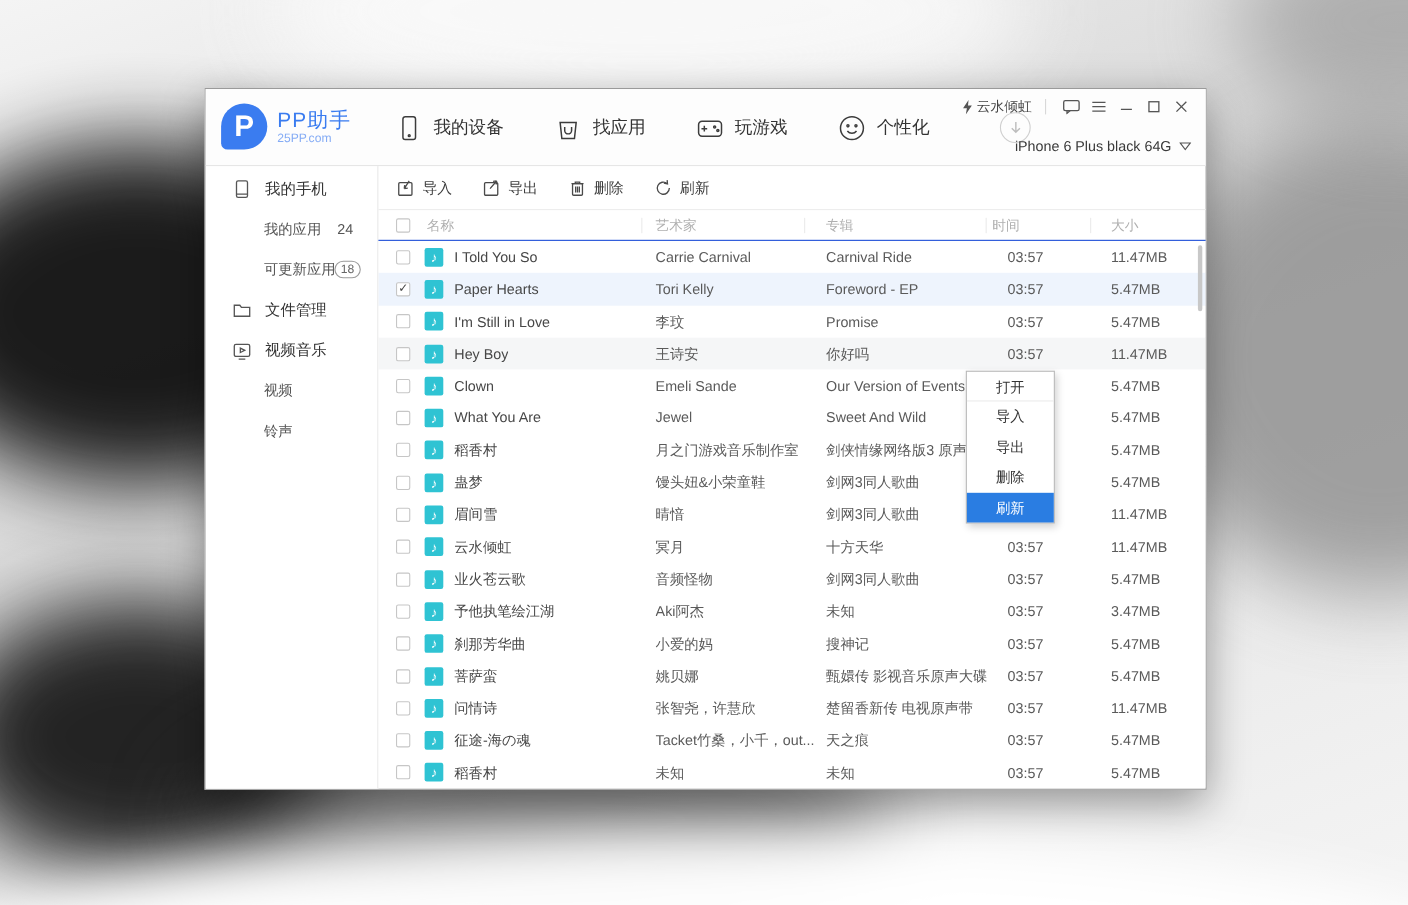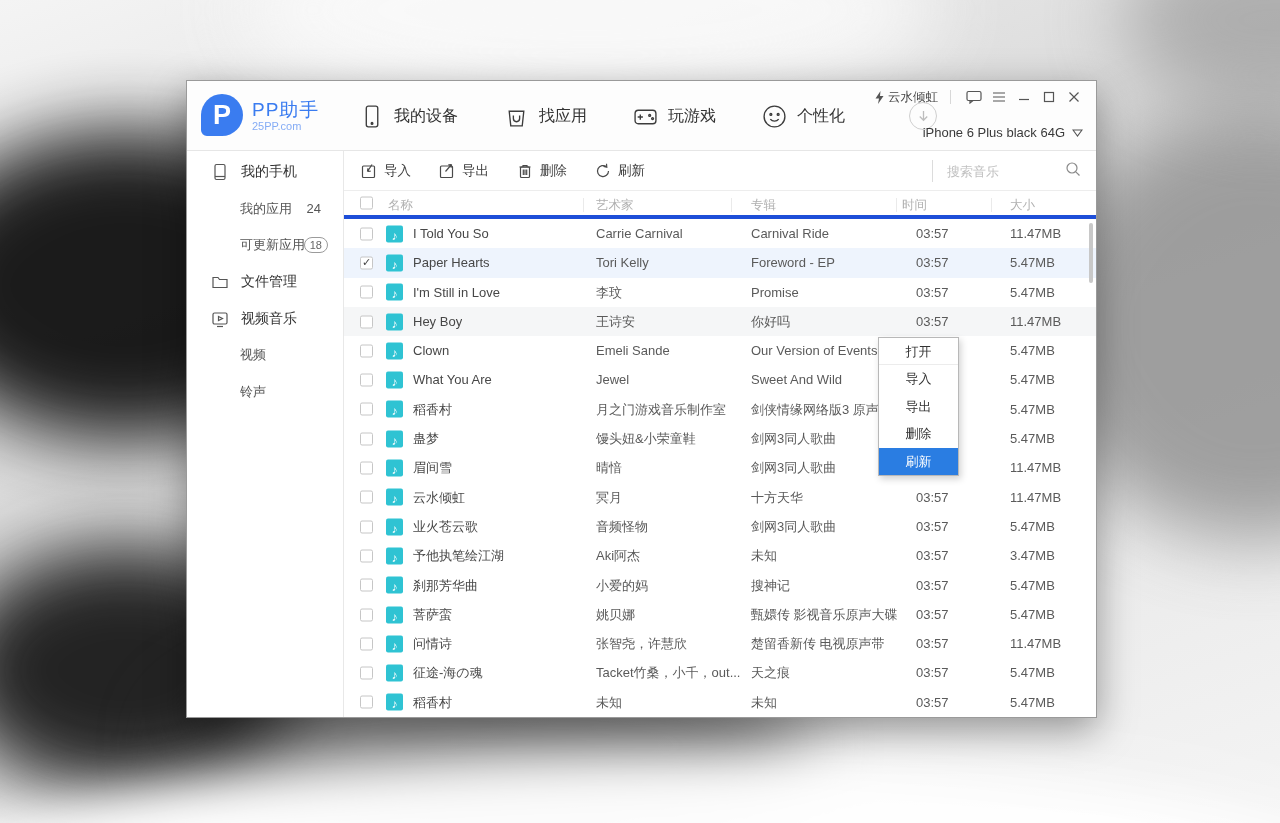--- a/index.html
+++ b/index.html
@@ -70,21 +70,21 @@
   .tool-btn svg { width:16px; height:16px; stroke:#4a4a4a; fill:none; stroke-width:1.2; }
   .tool-label { margin-left:7px; font-size:13.5px; color:#3e3e3e; }
   .tool-btn + .tool-btn { margin-left:28px; }
   .search-wrap { position:absolute; right:0; top:0; height:40px; width:164px; display:flex; align-items:center; }
   .search-div { position:absolute; left:0; top:9px; width:1px; height:22px; background:#dcdcdc; }
   .search-input { border:none; outline:none; background:transparent; font-size:13px; color:#666; width:118px; margin-left:15px; font-family:inherit; }
   .search-input::placeholder { color:#c0c0c0; }
   .search-icon svg { width:16px; height:16px; stroke:#8a8a8a; fill:none; stroke-width:1.2; }
 
   
-  .thead { position:relative; height:28px; border-bottom:4px solid #1d4ed8; }
+  .thead { position:relative; height:28px; border-bottom:1px solid #1d4ed8; }
   .thead .hsep { position:absolute; top:7px; width:1px; height:14px; background:#eaeaea; }
   .cb { position:absolute; left:16px; top:50%; transform:translateY(-50%); width:13px; height:13px; border:1px solid #c6c6c6; border-radius:2px; background:#fff; }
   .cb.checked::after { content:"✓"; position:absolute; left:1px; top:-2px; font-size:11px; color:#444; }
   .hcol { position:absolute; top:0; line-height:28px; font-size:12.5px; color:#b0b0b0; }
   .col-name   { left:44px; }
   .col-artist { left:252px; }
   .col-album  { left:407px; }
   .col-time   { left:558px; }
   .col-size   { left:666px; }
 
@@ -290,30 +290,20 @@
           <span class="tool-label">删除</span>
         </div>
         <div class="tool-btn">
           <svg viewBox="0 0 16 16">
               <path d="M13.5 8 a5.5 5.5 0 1 1 -2 -4.2"></path>
               <path d="M11.5 0.8 L11.8 4.2 L8.5 3.4"></path>
             </svg>
           <span class="tool-label">刷新</span>
         </div>
 
-        <div class="search-wrap">
-          <div class="search-div"></div>
-          <input class="search-input" type="text" placeholder="搜索音乐" style="">
-          <span class="search-icon">
-            <svg viewBox="0 0 16 16">
-                <circle cx="7" cy="7" r="5"></circle>
-                <path d="M10.8 10.8 L14.5 14.5"></path>
-              </svg>
-          </span>
-        </div>
       </div>
 
       <div class="thead">
         <span class="cb"></span>
         <span class="hcol col-name">名称</span>
         <span class="hcol col-artist">艺术家</span>
         <span class="hcol col-album">专辑</span>
         <span class="hcol col-time">时间</span>
         <span class="hcol col-size">大小</span>
         <span class="hsep" style="left:239px"></span>

